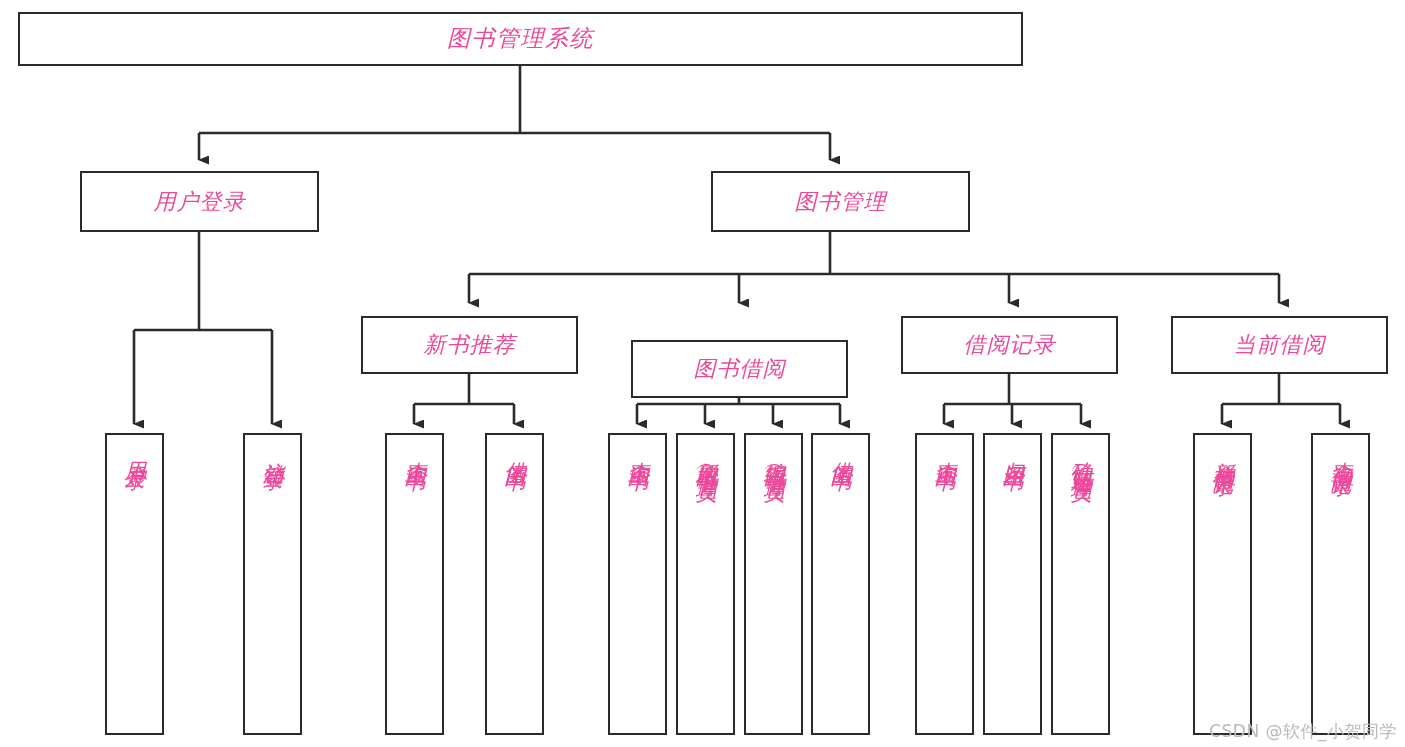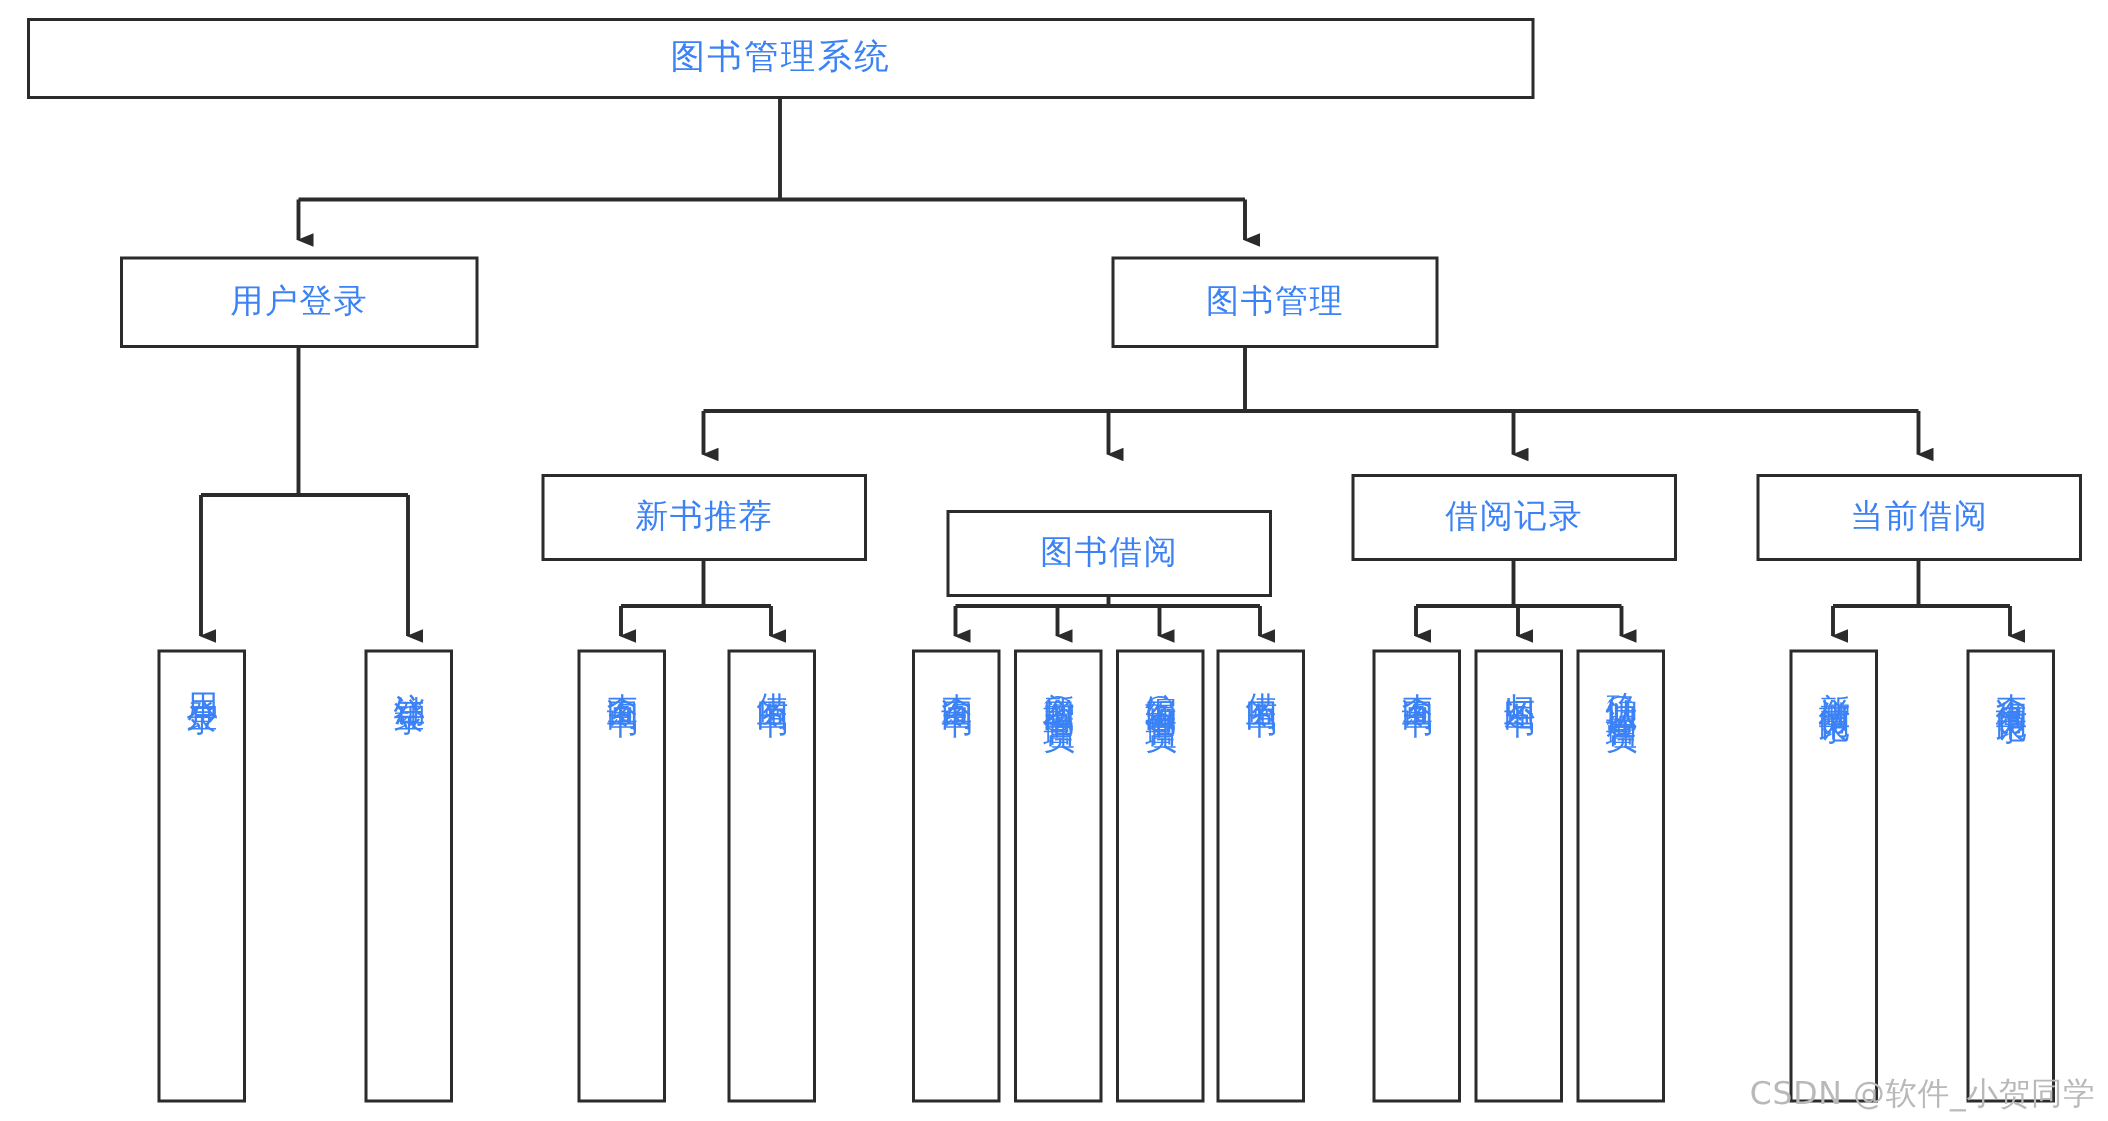--- a/index.html
+++ b/index.html
@@ -29,24 +29,25 @@
     position: absolute;
     box-sizing: border-box;
     background: #ffffff;
     border: 2px solid #2b2b2b;
     display: flex;
     align-items: center;
     justify-content: center;
     z-index: 2;
   }
   .node-label {
-    color: #3b82f6;
+    color: #ec4899;
     line-height: 1.18;
     text-align: center;
     white-space: nowrap;
+    font-style: italic;
   }
   
   .node.horiz .node-label {
     font-size: 22px;
     letter-spacing: 1px;
   }
   .node.root .node-label {
     font-size: 23px;
     letter-spacing: 1.5px;
   }
@@ -61,21 +62,21 @@
     text-orientation: upright;
     font-size: 21px;
     letter-spacing: 3px;
     line-height: 1.1;
     white-space: nowrap;
   }
   #watermark {
     position: absolute;
     right: 8px;
     bottom: 4px;
-    font-size: 21px;
+    font-size: 17px;
     color: #b9b9b9;
     letter-spacing: 0.5px;
     z-index: 5;
     white-space: nowrap;
   }
 </style>
 </head>
 <body>
 
 <div id="diagram-root">
@@ -130,21 +131,21 @@
     </g>
   </svg>
 
   <div class="node horiz root" style="left:18px; top:12px; width:1005px; height:54px;">
     <span class="node-label">图书管理系统</span>
   </div>
 
   <div class="node horiz" style="left:80px; top:171px; width:239px; height:61px;">
     <span class="node-label">用户登录</span>
   </div>
-  <div class="node horiz" style="left:741px; top:171px; width:218px; height:61px;">
+  <div class="node horiz" style="left:711px; top:171px; width:259px; height:61px;">
     <span class="node-label">图书管理</span>
   </div>
 
   <div class="node horiz" style="left:361px; top:316px; width:217px; height:58px;align-items:center;">
     <span class="node-label">新书推荐</span>
   </div>
   <div class="node horiz" style="left:631px; top:316px; width:217px; height:58px;margin-top:24px;">
     <span class="node-label">图书借阅</span>
   </div>
   <div class="node horiz" style="left:901px; top:316px; width:217px; height:58px;">

